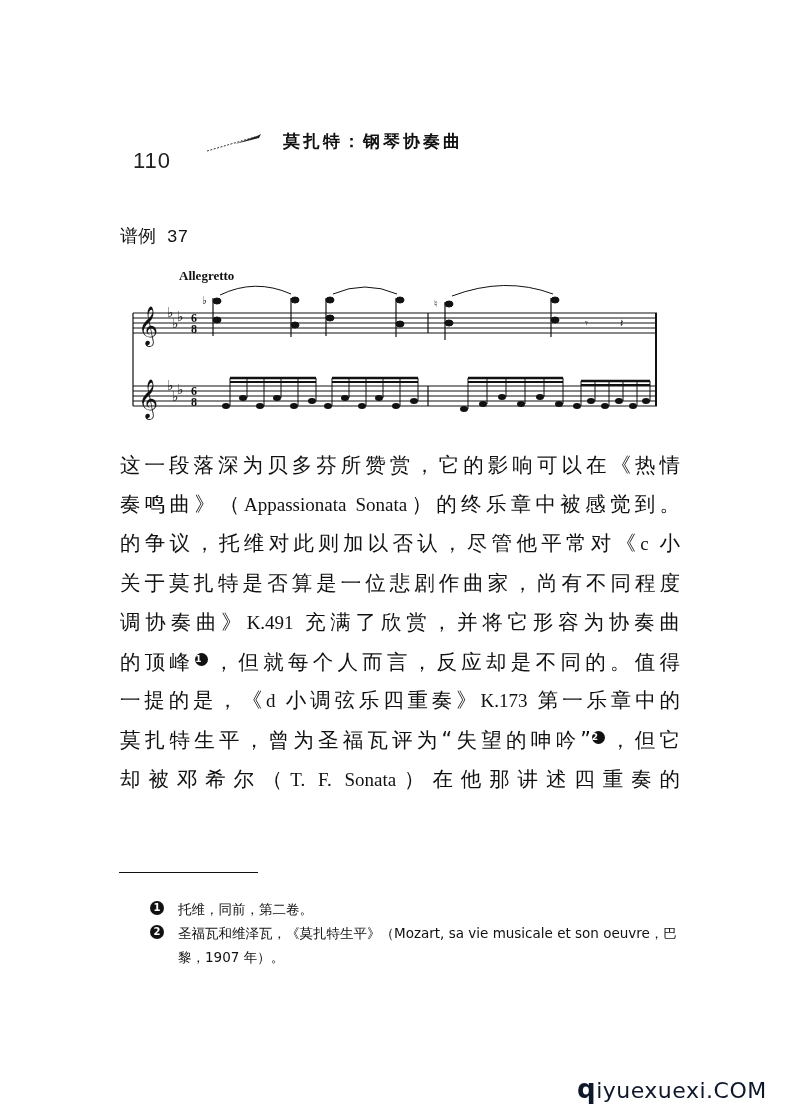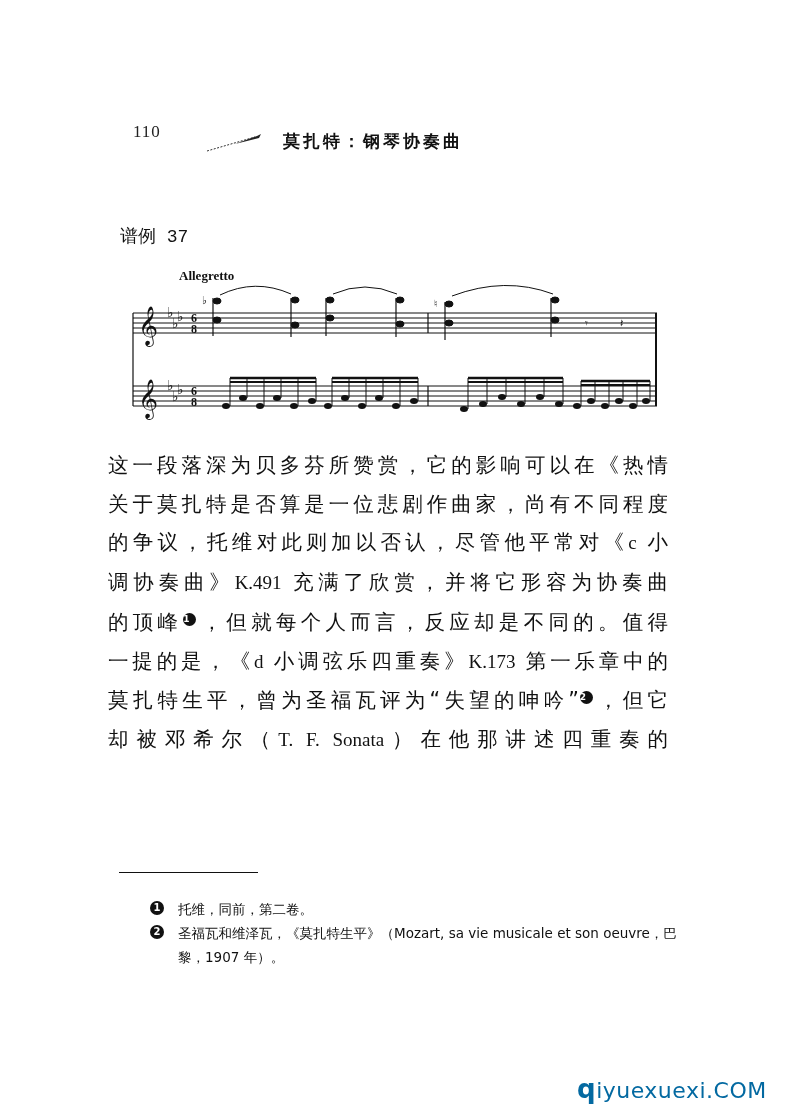--- a/index.html
+++ b/index.html
@@ -1,44 +1,44 @@
 <!DOCTYPE html>
 <html><head>
 <meta charset="utf-8">
 <style>
   html, body { margin: 0; padding: 0; background: #ffffff; }
   body { width: 794px; height: 1120px; position: relative; overflow: hidden; color: #111; }
   .abs { position: absolute; }
 
   
-  .page-number { left: 133px; top: 122px; font-family: Liberation Serif, serif; font-size: 17px; color: #222; letter-spacing: 1px; }
+  .page-number { left: 133px; top: 148px; font-family: Liberation Sans, sans-serif; font-size: 22px; color: #222; letter-spacing: 1px; }
   .header-ornament { left: 205px; top: 131px; width: 60px; height: 22px; }
   .running-title { left: 283px; top: 130px; font-family: "DejaVu Sans", sans-serif; font-weight: bold; font-size: 17px; letter-spacing: 3px; color: #111; }
 
   
   .example-label { left: 120px; top: 224px; font-family: Liberation Mono, monospace; font-size: 18px; color: #111; }
   .tempo-mark { left: 179px; top: 268px; font-family: "Liberation Serif", serif; font-weight: bold; font-size: 13px; color: #111; }
 
   
   .score { left: 125px; top: 280px; width: 545px; height: 140px; }
 
   
-  .body-text { left: 108px; top: 446px; width: 560px; font-family: "DejaVu Sans", sans-serif; font-size: 20.5px; line-height: 38.7px; color: #111; }
+  .body-text { left: 120px; top: 446px; width: 560px; font-family: "DejaVu Sans", sans-serif; font-size: 20.5px; line-height: 38.7px; color: #111; }
   .body-line { white-space: nowrap; display: block; text-align: justify; text-align-last: justify; }
   .latin { font-family: "Liberation Serif", serif; font-size: 19px; }
 
   
   .footnote-rule { left: 119px; top: 872px; width: 139px; height: 0; border-top: 1.5px solid #111; }
   .footnotes { left: 150px; top: 897px; width: 540px; font-family: "DejaVu Sans", sans-serif; font-size: 13.5px; line-height: 24px; color: #111; }
   .fn { position: relative; padding-left: 28px; }
   .fn-mark { position: absolute; left: 0; top: 4px; width: 14px; height: 14px; border-radius: 50%; background: #111; color: #fff; font-size: 10px; line-height: 14px; text-align: center; font-weight: bold; }
   .noteref { display: inline-block; width: 13px; height: 13px; border-radius: 50%; background: #111; color: #fff; font-size: 9px; line-height: 13px; text-align: center; font-weight: bold; vertical-align: 7px; margin: 0 1px; }
 
   
-  .watermark { left: 577px; top: 1074px; font-family: "DejaVu Sans", sans-serif; font-size: 22px; color: #0369a1; letter-spacing: 0.5px; }
+  .watermark { left: 577px; top: 1074px; font-family: "DejaVu Sans", sans-serif; font-size: 22px; color: #0f172a; letter-spacing: 0.5px; }
   .watermark .wm-q { font-weight: bold; font-size: 26px; }
 </style>
 </head>
 <body>
 
 <div class="abs page-number">110</div>
 <svg class="abs header-ornament" viewBox="0 0 60 22">
   <path d="M2 20 L50 6" stroke="#333" stroke-width="1" stroke-dasharray="2 1.5"></path>
   <path d="M30 13 L52 5 L56 3 L54 7 Z" fill="#222"></path>
 </svg>
@@ -176,22 +176,23 @@
         <ellipse cx="480" cy="126" rx="4" ry="3"></ellipse>
         <ellipse cx="494" cy="121" rx="4" ry="3"></ellipse>
         <ellipse cx="508" cy="126" rx="4" ry="3"></ellipse>
         <ellipse cx="521" cy="121" rx="4" ry="3"></ellipse>
     </g>
   </g>
 </svg>
 
 <div class="abs body-text">
   <span class="body-line">这一段落深为贝多芬所赞赏，它的影响可以在《热情</span>
+  <span class="body-line"><span>奏鸣曲》（</span><span class="latin">Appassionata Sonata</span><span>）的终乐章中被感觉到。</span></span>
+  <span class="body-line"><span>的争议，托维对此则加以否认，尽管他平常对《</span><span class="latin">c</span><span> 小</span></span>
   <span class="body-line">关于莫扎特是否算是一位悲剧作曲家，尚有不同程度</span>
-  <span class="body-line"><span>的争议，托维对此则加以否认，尽管他平常对《</span><span class="latin">c</span><span> 小</span></span>
   <span class="body-line"><span>调协奏曲》</span><span class="latin">K.491</span><span> 充满了欣赏，并将它形容为协奏曲</span></span>
   <span class="body-line"><span>的顶峰</span><span class="noteref">1</span><span>，但就每个人而言，反应却是不同的。值得</span></span>
   <span class="body-line"><span>一提的是，《</span><span class="latin">d</span><span> 小调弦乐四重奏》</span><span class="latin">K.173</span><span> 第一乐章中的</span></span>
   <span class="body-line"><span>莫扎特生平，曾为圣福瓦评为“失望的呻吟”</span><span class="noteref">2</span><span>，但它</span></span>
   <span class="body-line"><span>却被邓希尔（</span><span class="latin">T. F. Sonata</span><span>）在他那讲述四重奏的</span></span>
 </div>
 
 <div class="abs footnote-rule"></div>
 <div class="abs footnotes">
   <div class="fn">

